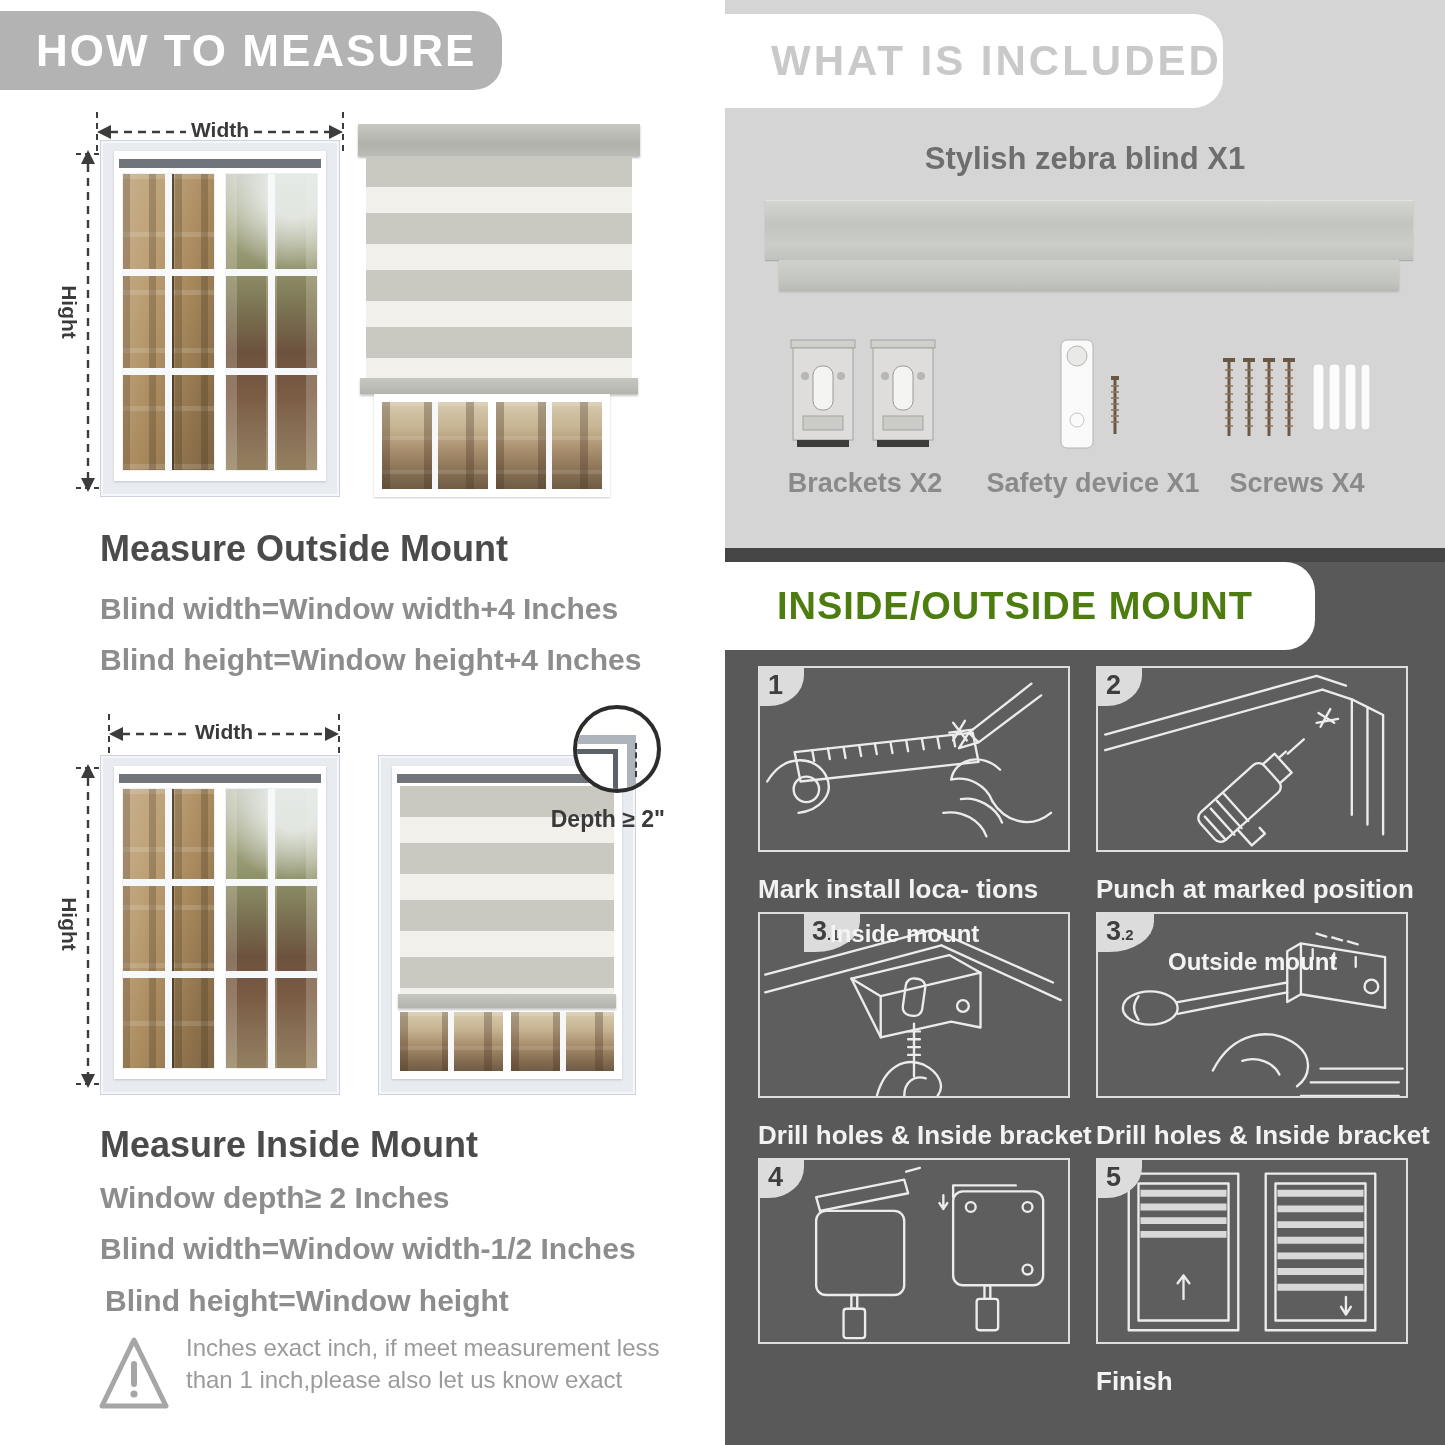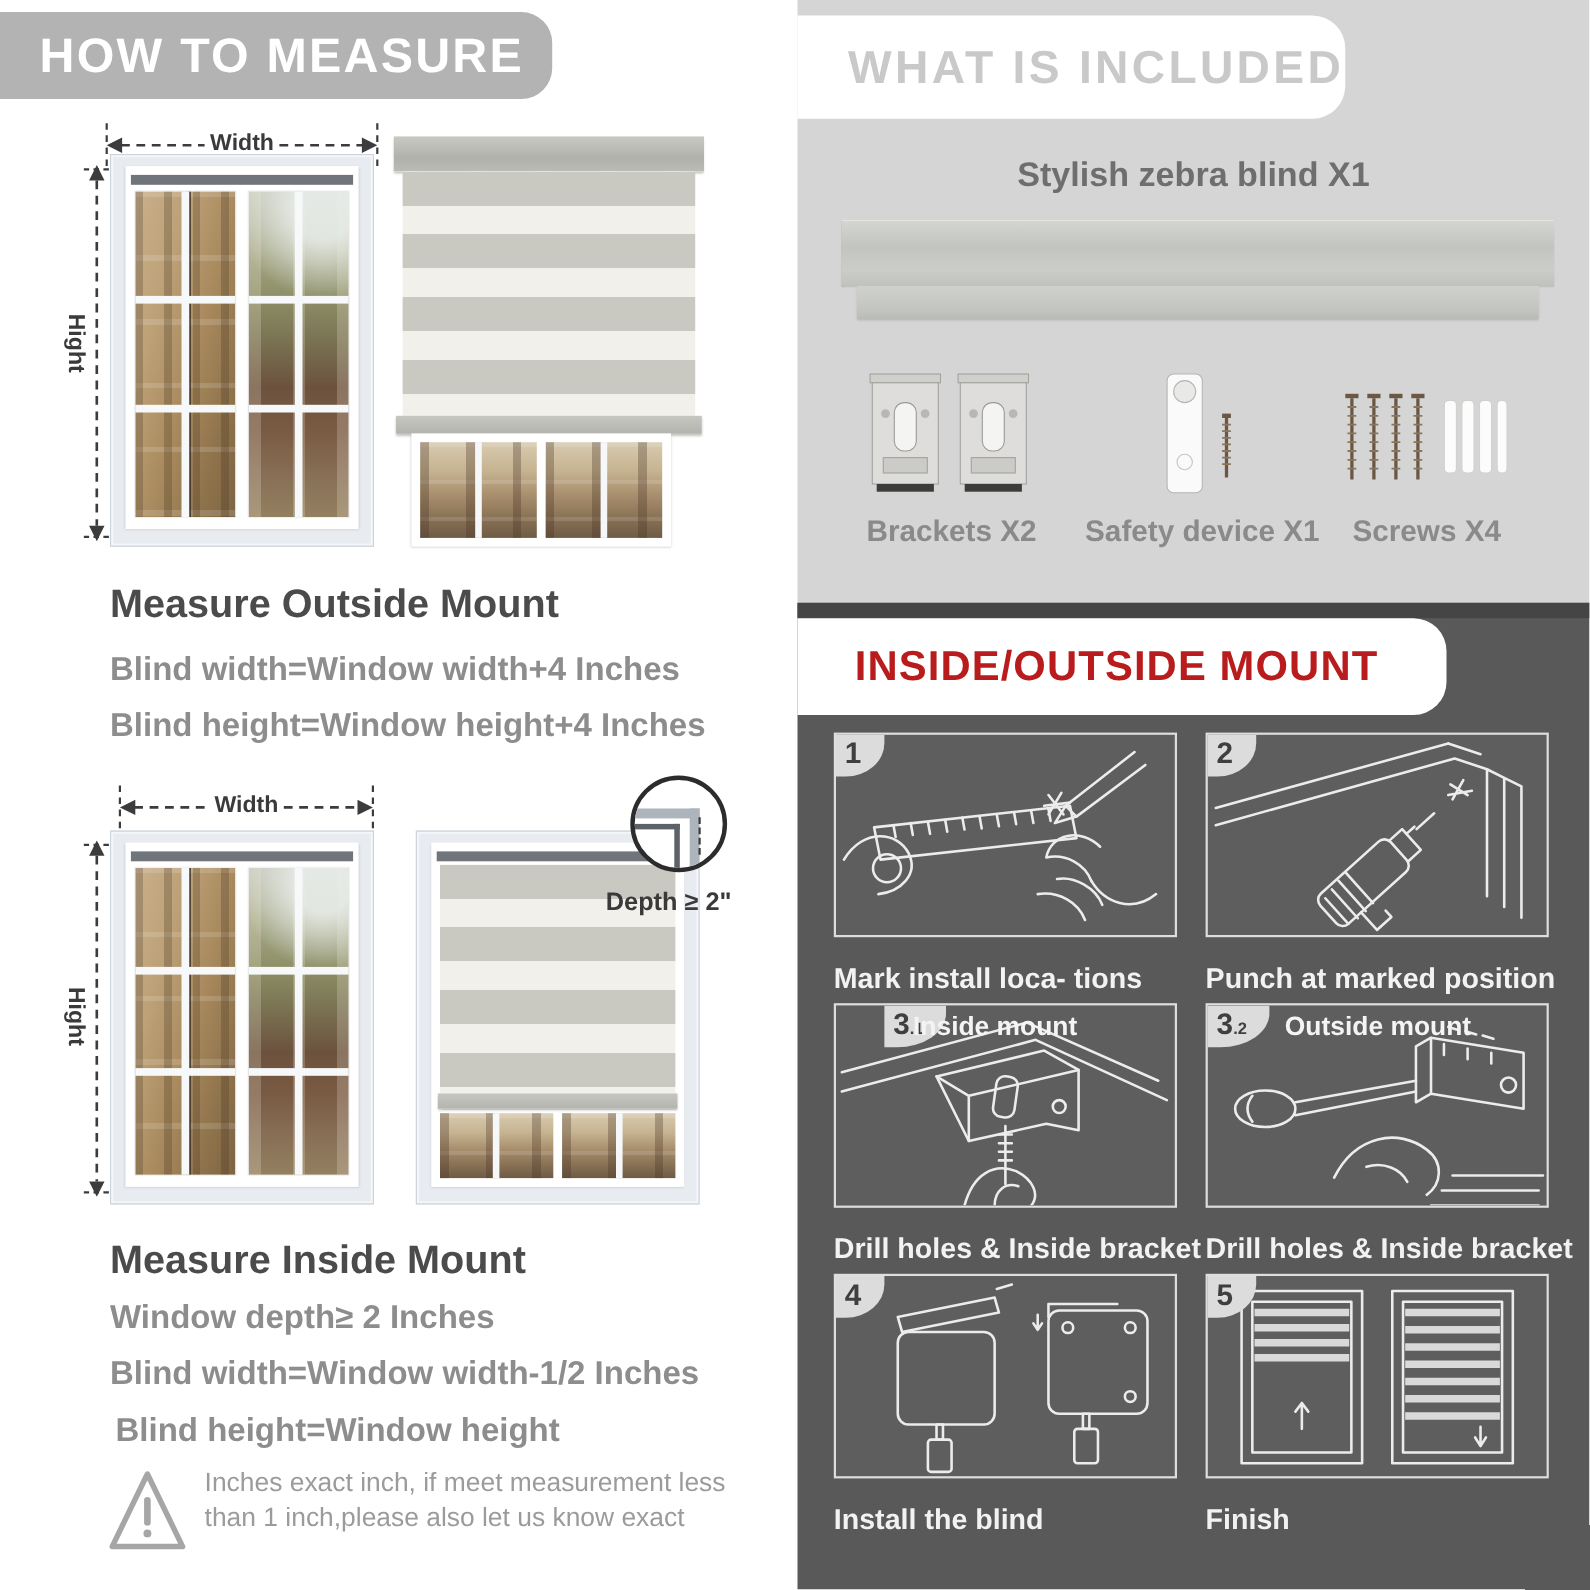--- a/index.html
+++ b/index.html
@@ -93,21 +93,21 @@
     box-shadow:inset 0 1px 0 #e2e4e0, 0 1px 1px rgba(110,110,105,.4);}
   .headrail-lip{position:absolute;left:54px;top:260px;width:620px;height:30px;
     background:linear-gradient(180deg,#cfd1cd,#c3c5c1 70%,#b9bbb7);
     box-shadow:0 2px 2px rgba(120,120,115,.35);}
   .item-label{position:absolute;top:468px;width:220px;text-align:center;
     font-weight:700;font-size:27px;color:#8a8a8a;white-space:nowrap;}
 
   .mount-section{left:725px;top:548px;width:720px;height:897px;background:#595959;}
   .mount-strip{position:absolute;left:0;top:0;width:100%;height:14px;background:#454545;}
   .mount-header{position:absolute;left:0;top:14px;width:590px;height:88px;background:#ffffff;
-    border-radius:0 30px 30px 0;color:#b91c1c;font-weight:700;font-size:38px;
+    border-radius:0 30px 30px 0;color:#4d7c0f;font-weight:700;font-size:38px;
     line-height:88px;padding-left:52px;letter-spacing:1px;box-sizing:border-box;}
   .step-panel{position:absolute;width:312px;height:186px;border:2px solid #dedede;
     background:#5e5e5e;box-sizing:border-box;overflow:hidden;}
   .step-badge{position:absolute;left:0;top:0;background:#dcdcdc;color:#3f3f3f;
     width:44px;height:38px;border-radius:0 0 80% 0;font-weight:700;font-size:27px;
     line-height:34px;padding-left:8px;box-sizing:border-box;}
   .step-badge .sub{font-size:15px;font-weight:700;}
   .step-title{position:absolute;left:58px;top:6px;color:#f4f4f4;font-weight:700;font-size:24px;}
   .step-caption{position:absolute;width:330px;color:#f2f2f2;font-weight:700;font-size:26px;white-space:nowrap;}
   .step-art{position:absolute;left:0;top:0;width:100%;height:100%;}
@@ -388,21 +388,21 @@
         <circle class="sk" cx="278" cy="74" r="7"></circle>
         <ellipse class="sk" cx="52" cy="96" rx="28" ry="17"></ellipse>
         <path class="sk" d="M80 90 L192 70 M80 102 L192 80 M40 84 C34 92 34 100 40 108"></path>
         <path class="sk" d="M116 160 C136 120 176 114 202 134 C218 146 216 166 202 176 M146 150 C162 145 178 152 184 164"></path>
         <path class="sk" d="M206 186 h100 M216 172 h90 M226 158 h84" stroke-width="1.8"></path>
       </svg>
     </div>
     <div class="step-badge" style="width:56px;">
       <span>3</span><span class="sub">.2</span>
     </div>
-    <div class="step-title" style="left:70px;">Outside mount</div>
+    <div class="step-title" style="left:70px;margin-top:28px;">Outside mount</div>
   </div>
   <div class="step-caption" style="left:371px;top:572px;">Drill holes &amp;  Inside bracket</div>
 
   <div class="step-panel" style="left:33px;top:610px;">
     <div class="step-art">
       <svg viewBox="0 0 312 186">
         <path class="sk" d="M56 38 L146 20 L150 34 L60 52 Z"></path>
         <path class="sk" d="M148 12 l14 -4" stroke-width="1.8"></path>
         <rect class="sk" x="56" y="52" width="90" height="86" rx="10"></rect>
         <rect class="sk" x="92" y="138" width="6" height="14"></rect>
@@ -415,21 +415,20 @@
           <circle class="sk" cx="272" cy="112" r="5"></circle>
         <rect class="sk" x="228" y="128" width="6" height="14"></rect>
         <rect class="sk" x="220" y="142" width="22" height="32" rx="3"></rect>
       </svg>
     </div>
     <div class="step-badge">
       <span>4</span><span class="sub"></span>
     </div>
     <div class="step-title"></div>
   </div>
-  <div class="step-caption" style="left:33px;top:818px;">Install the blind</div>
 
   <div class="step-panel" style="left:371px;top:610px;">
     <div class="step-art">
       <svg viewBox="0 0 312 186">
         <rect class="sk" x="30" y="14" width="112" height="160"></rect>
         <rect class="sk" x="40" y="24" width="92" height="140"></rect>
         <g stroke="#d9d9d9" stroke-width="7">
           <line x1="42" y1="34" x2="130" y2="34"></line>
             <line x1="42" y1="48" x2="130" y2="48"></line>
           <line x1="42" y1="62" x2="130" y2="62"></line>

